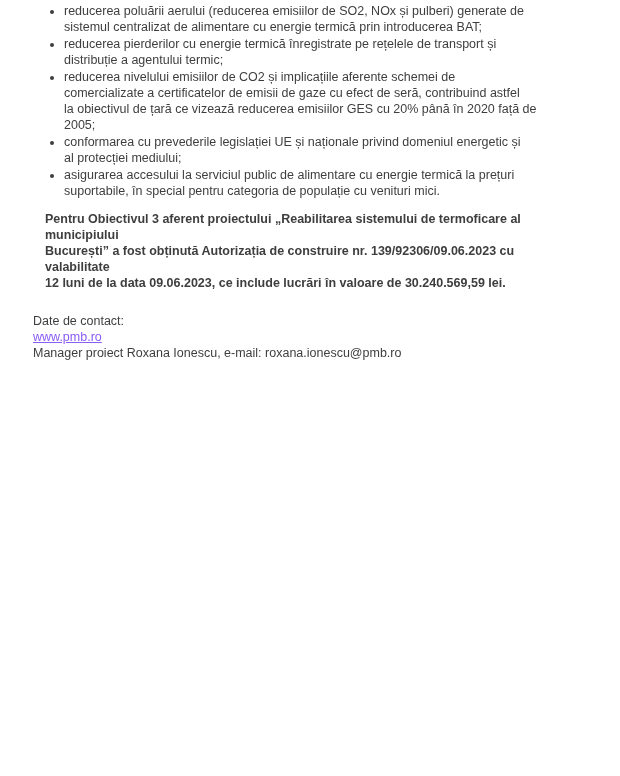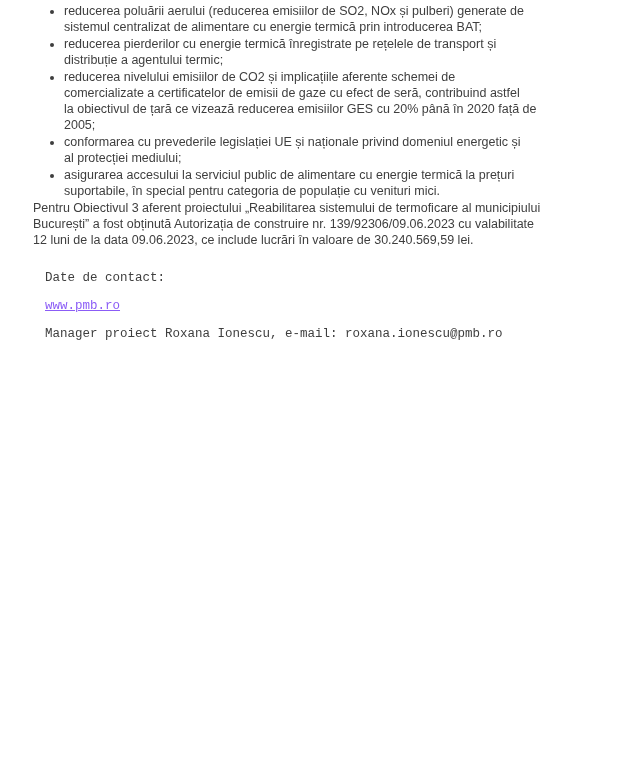--- a/index.html
+++ b/index.html
@@ -24,30 +24,31 @@
     margin: 0;
     padding: 0 0 0 31px;
     list-style: disc;
   }
   ul.bullets li {
     white-space: pre-wrap;
     margin: 0 0 1px 0;
     padding: 0;
   }
   p.para {
-    margin: 0;
+    margin: 12px;
     white-space: pre-wrap;
+    font-weight: bold;
   }
   .p1 { margin-top: 16px; }
   .p2 { margin-top: 15px; }
   .p3 { margin-top: 16px; }
   .p4 { margin-top: 14px; }
   .p5 { margin-top: 22px; line-height: 21px; }
   .contact { margin-top: 22px; }
-  .contact p { margin: 12px; white-space: pre-wrap; font-family: Liberation Mono, monospace; }
+  .contact p { margin: 0; white-space: pre-wrap; }
   a.weblink {
     color: #8b5cf6;
     text-decoration: underline;
     cursor: pointer;
   }
   .logo {
     position: absolute;
     top: 720px;
     left: 50%;
     transform: translateX(-50%);

